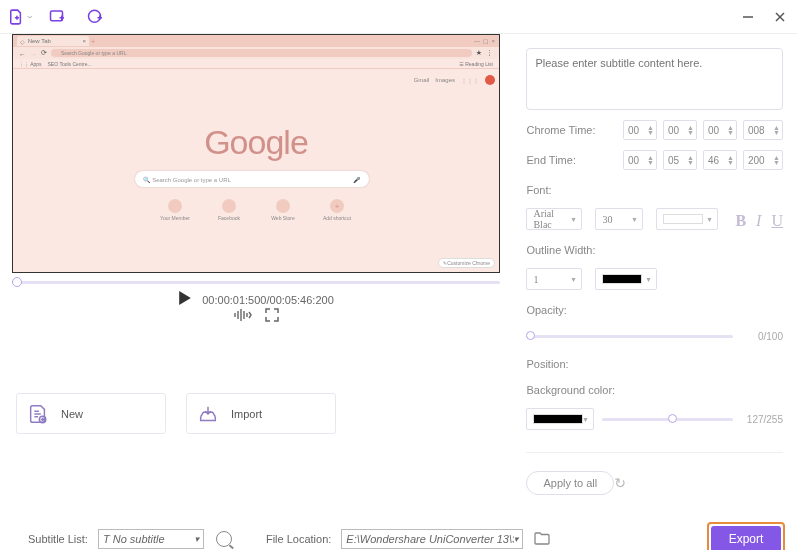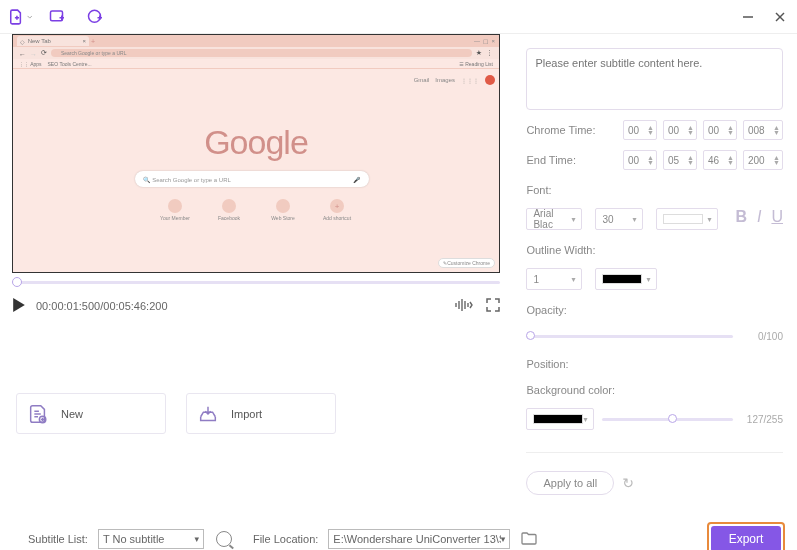--- a/index.html
+++ b/index.html
@@ -28,66 +28,66 @@
   .gsc .circ{width:14px;height:14px;border-radius:50%;background:#f1cbc0;}
   .gsc .circ.plus{background:#f1cbc0;display:flex;align-items:center;justify-content:center;font-size:8px;color:#d1908a;}
   .gsc .lbl{font-size:5px;color:#888;}
   .google-topright{position:absolute;top:40px;right:4px;display:flex;gap:6px;align-items:center;font-size:6px;color:#888;}
   .google-topright .red{width:10px;height:10px;border-radius:50%;background:#e05a47;}
   .custom-btn{position:absolute;bottom:4px;right:4px;height:10px;border:1px solid #ddd;border-radius:5px;font-size:5px;padding:0 4px;display:flex;align-items:center;color:#888;background:#fff;}
 
   .seek { width: 488px; height: 18px; display:flex; align-items:center; }
   .seek-track { flex:1; height:3px; background:#e6e0f4; border-radius:2px; position:relative;}
   .seek-thumb { position:absolute; left:0; top:-4px; width:10px; height:10px; border-radius:50%; background:#fff; border:1px solid #b9a6e8;}
-  .playbar { width: 488px; height: 30px; display:flex; align-items:center; justify-content:space-between;}
+  .playbar { width: 488px; height: 30px; display:flex; align-items:center; justify-content:space-between;flex-direction:column;}
   .playbar-left{display:flex;align-items:center;gap:10px;}
   .play-btn{color:#333;}
   .time{font-size:11px;color:#666;}
   .playbar-right{display:flex;align-items:center;gap:12px;color:#666;}
 
   .action-row { display:flex; gap:20px; margin-top: 72px; margin-left: 4px;}
   .action-card { width: 150px; height: 41px; border:1px solid #e9e6f0; border-radius:3px; display:flex; align-items:center; padding:0 10px; gap:12px; font-size:11px; color:#555; position:relative;}
   .beta-badge{position:absolute;top:-1px;right:-1px;background:#9fd6a8;color:#fff;font-size:9px;padding:1px 6px;border-radius:0 3px 0 3px;}
 
   .subtitle-textarea{width:100%;height:62px;border:1px solid #e3dceb;border-radius:4px;padding:8px;font-size:11px;color:#aaa;resize:none;font-family:Arial;}
   .timerow{display:flex;align-items:center;justify-content:space-between;margin-top:2px;}
   .timerow .lbl{font-size:11px;color:#888;}
   .time-fields{display:flex;gap:6px;}
   .spin{width:34px;height:20px;border:1px solid #e3dceb;border-radius:2px;font-size:10px;color:#888;display:flex;align-items:center;justify-content:space-between;padding:0 2px 0 4px;}
   .spin.wide{width:40px;}
   .spin .arrows{display:flex;flex-direction:column;line-height:5px;font-size:7px;color:#aaa;margin-left:2px;}
 
   .section-lbl{font-size:11px;color:#888;margin-top:6px;}
-  .font-row{display:flex;gap:13px;align-items:flex-start;margin-top:4px;}
+  .font-row{display:flex;gap:13px;align-items:flex-end;margin-top:4px;font-family:Liberation Serif, serif;}
   .dd{height:22px;border:1px solid #e3dceb;border-radius:2px;display:flex;align-items:center;justify-content:space-between;padding:0 6px;font-size:10px;color:#888;background:#fff;}
   .dd.font{width:56px;} .dd.size{width:48px;} .dd.color{width:62px;} .dd.ow{width:56px;} .dd.ocolor{width:62px;} .dd.bgc{width:68px;}
   .dd .chev{font-size:8px;color:#aaa;}
   .color-swatch{width:40px;height:10px;border:1px solid #ddd;}
   .color-swatch.wh{background:#fff;} .color-swatch.bk{background:#000;}
   .stylebtns{display:flex;gap:10px;margin-left:4px;color:#c4bcd4;font-size:16px;}
   .stylebtns .b{font-weight:bold;} .stylebtns .i{font-style:italic;} .stylebtns .u{text-decoration:underline;}
 
   .slider-row{display:flex;align-items:center;gap:8px;margin-top:4px;}
   .slider{flex:1;height:16px;position:relative;display:flex;align-items:center;}
   .slider-track{flex:1;height:3px;background:#e6e0f4;border-radius:2px;position:relative;}
   .slider-thumb{position:absolute;width:9px;height:9px;border-radius:50%;border:1px solid #b9a6e8;background:#fff;top:-4px;}
   .slider-val{font-size:10px;color:#aaa;width:42px;text-align:right;}
 
   .pos-row{display:flex;align-items:center;gap:10px;margin-top:4px;}
   .pos-grid{width:54px;height:54px;border:1px solid #e3dceb;display:flex;flex-wrap:wrap;}
   .pos-cell{width:33.33%;height:33.33%;border:0.5px solid #f1eef7;}
 
-  .apply-row{margin-top:10px;display:flex;align-items:center;gap:8px;}
+  .apply-row{margin-top:10px;display:flex;align-items:center;}
   .apply-btn{border:1px solid #e3dceb;border-radius:12px;height:24px;padding:0 16px;font-size:11px;color:#888;background:#fff;display:flex;align-items:center;}
   .refresh{color:#bbb;font-size:14px;}
 
   .footer{position:absolute;bottom:0;left:16px;right:0;height:22px;display:flex;align-items:center;padding:0 12px;gap:8px;font-size:11px;color:#666;}
   .footer .lbl{margin-right:2px;}
   .footer select, .footer .ft-dd{height:20px;border:1px solid #bbb;font-size:11px;padding:0 4px;background:#fff;}
-  .ft-dd{width:106px;display:flex;align-items:center;justify-content:space-between;}
+  .ft-dd{width:106px;display:flex;align-items:center;justify-content:space-between;font-style:italic;}
   .ft-dd.loc{width:182px;}
   .search-circ{width:16px;height:16px;border:1.5px solid #888;border-radius:50%;position:relative;margin:0 6px 0 4px;}
   .search-circ::after{content:"";position:absolute;width:5px;height:1.5px;background:#888;bottom:-1px;right:-3px;transform:rotate(40deg);}
   .folder-icon{margin-left:3px;}
   .export-container{margin-left:auto;border:2px solid #e88a3c;border-radius:4px;padding:2px;}
   .export-btn{background:#8557e6;color:#fff;border:none;height:26px;width:70px;border-radius:3px;font-size:12px;}
 </style>
 </head>
 <body>
 
@@ -382,21 +382,21 @@
   </div>
 </div>
 
 <div class="footer">
   <span class="lbl">Subtitle List:</span>
   <div class="ft-dd">
       <span>T No subtitle</span>
       <span style="font-size:9px;">▾</span>
     </div>
   <div class="search-circ"></div>
-  <span class="lbl" style="margin-left:7px;">File Location:</span>
+  <span class="lbl" style="margin-left:20px;">File Location:</span>
   <div class="ft-dd loc">
       <span style="overflow:hidden;white-space:nowrap;">E:\Wondershare UniConverter 13\SubEdted</span>
       <span style="font-size:9px;">▾</span>
     </div>
   <span class="folder-icon"><svg width="16" height="14" viewBox="0 0 16 14" fill="none" stroke="#888" stroke-width="1.3">
         <path d="M1 3a1 1 0 0 1 1-1h4l1.5 1.5H14a1 1 0 0 1 1 1V12a1 1 0 0 1-1 1H2a1 1 0 0 1-1-1V3z"></path>
       </svg></span>
   <div class="export-container">
     <button class="export-btn">Export</button>
   </div>

